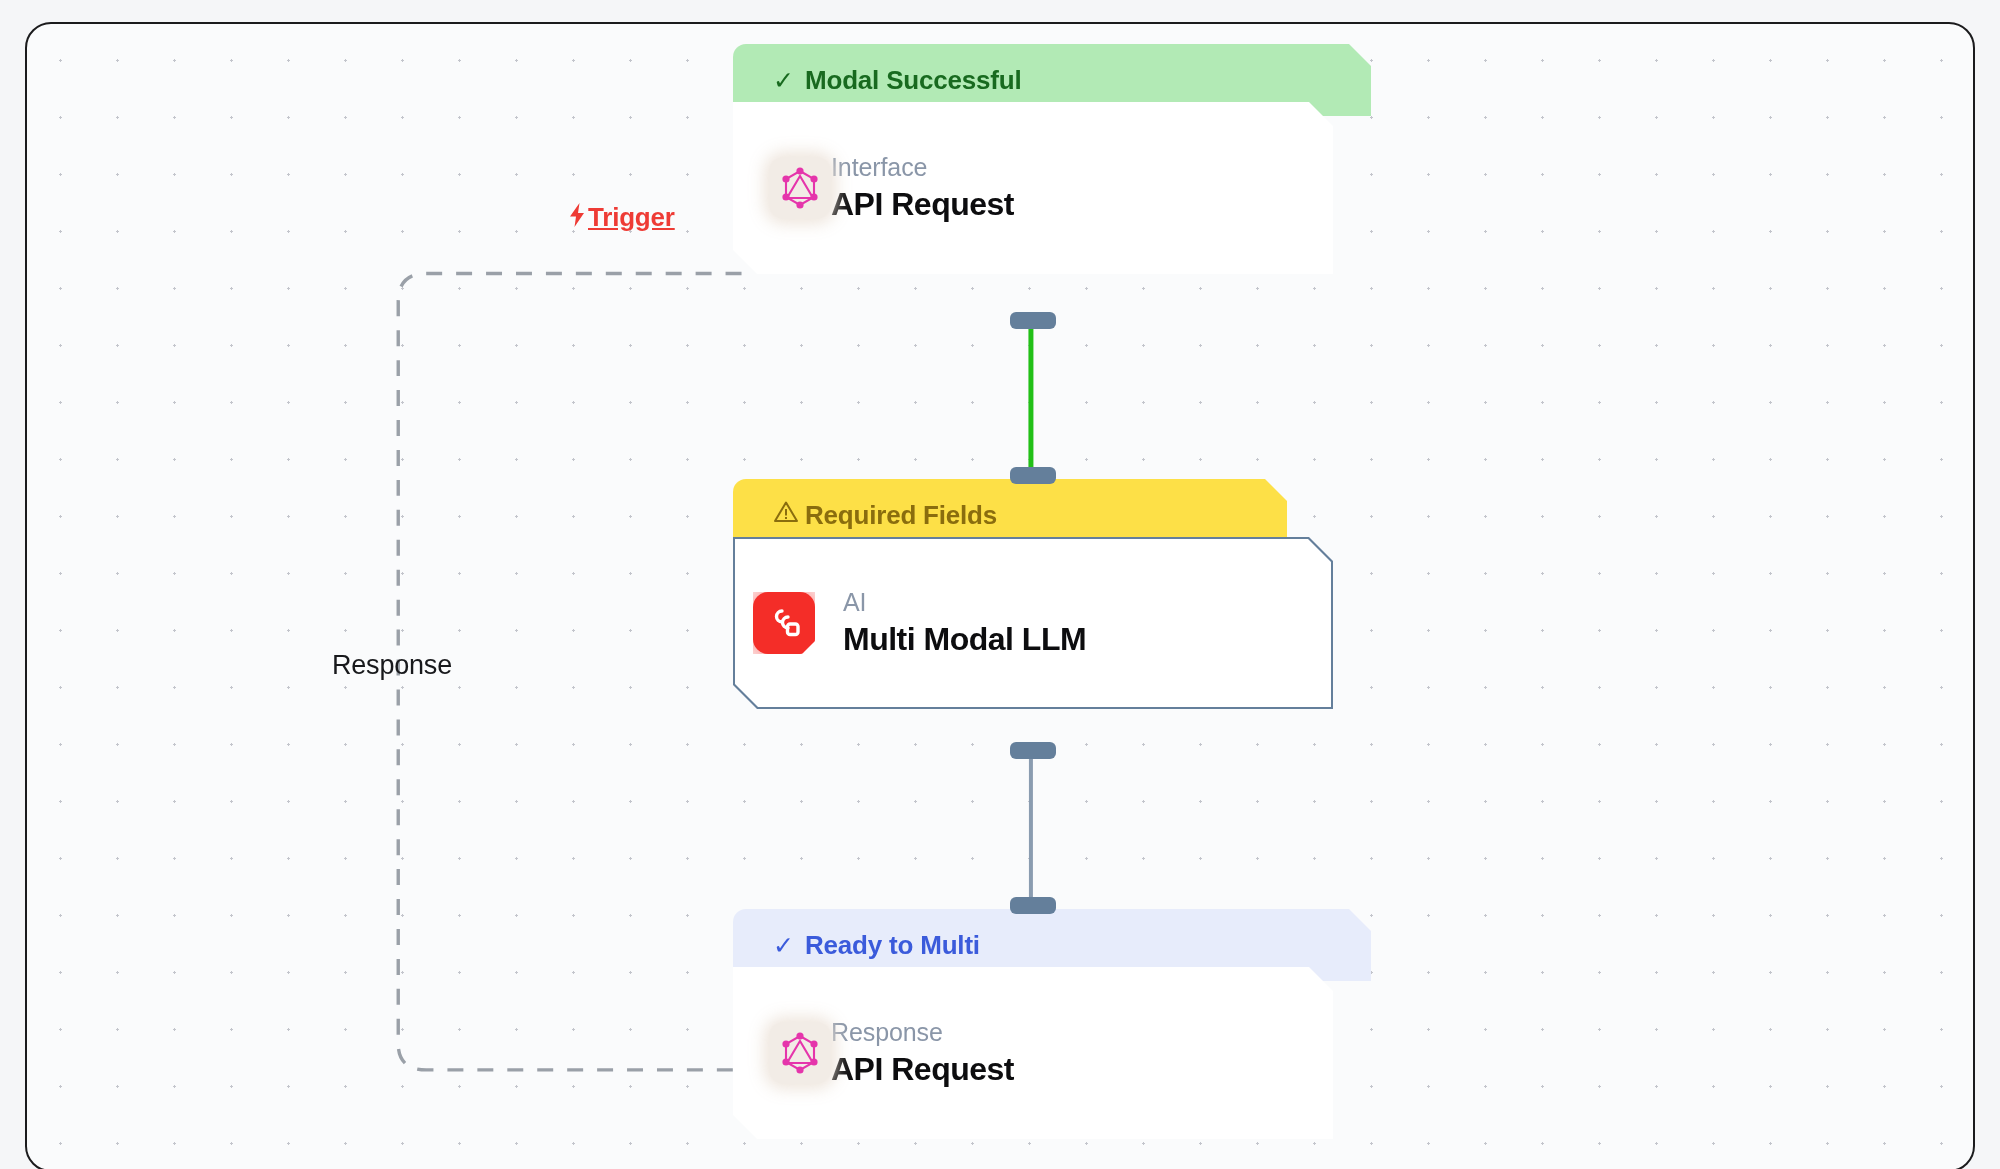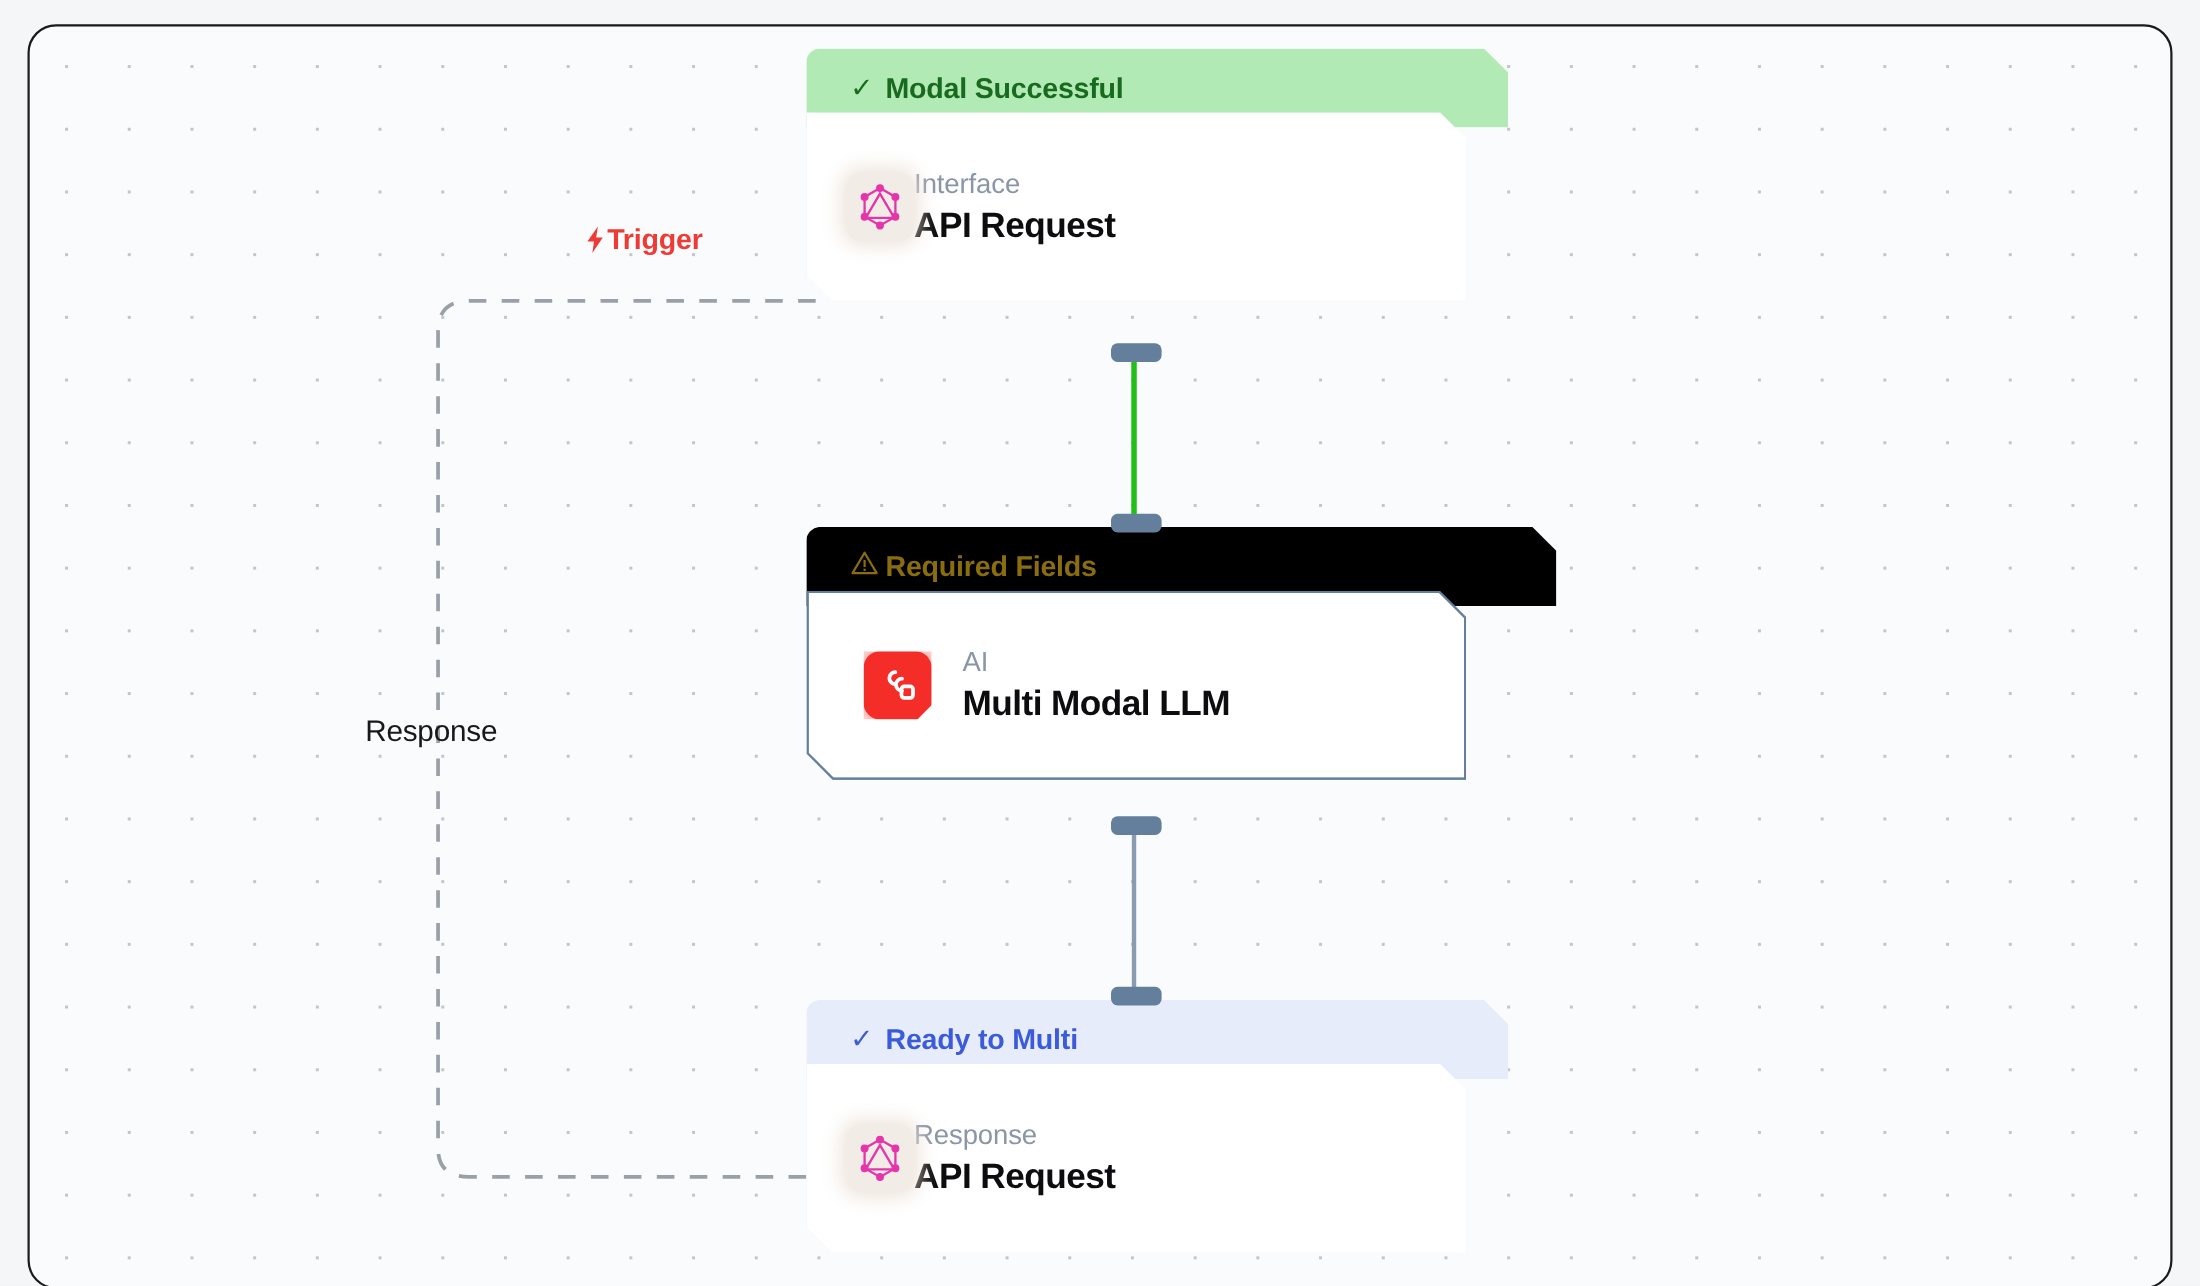--- a/index.html
+++ b/index.html
@@ -41,27 +41,28 @@
   }
 
   
   .edge-label {
     position: absolute;
     white-space: nowrap;
     font-size: 26px;
     letter-spacing: -.2px;
   }
   #trigger-label {
-    left: 504px;
+    left: 540px;
     top: 178px;
     color: #ee3b35;
     font-weight: 600;
     display: flex;
-    align-items: center;
+    align-items: flex-start;
     gap: 1px;
+    text-decoration: underline;
   }
   #trigger-label .bolt {
     display: inline-block;
     width: 20px;
     height: 26px;
     line-height: 26px;
     font-size: 25px;
   }
   #response-label {
     left: 305px;
@@ -130,21 +131,21 @@
         100% 100%, 23px 100%, 0 calc(100% - 23px));
     clip-path: polygon(
         0 0, calc(100% - 23px) 0, 100% 23px,
         100% 100%, 23px 100%, 0 calc(100% - 23px));
   }
   .node-body.selected > .body-content {
     position: relative;
     display: flex;
     align-items: center;
     gap: 28px;
-    padding-left: 52px;
+    padding-left: 20px;
     width: 100%;
   }
 
   
   .icon-tile {
     position: relative;
     width: 62px;
     height: 62px;
     flex: 0 0 62px;
     border-radius: 15px;
@@ -244,21 +245,21 @@
         </svg>
       </div>
       <div class="node-text">
         <span class="node-kind">Interface</span>
         <span class="node-title">API Request</span>
       </div>
     </div>
   </div>
 
   <div class="node" style="left:706px; top:455px;">
-    <div class="node-header" style="background:#000000; color:#8a6d0e; width:682px;">
+    <div class="node-header" style="background:#fde047; color:#8a6d0e; width:554px;">
       <span class="status-glyph">
         <svg width="26" height="24" viewBox="0 0 26 24">
           <path d="M13 2.5 L24 21 H2 Z" fill="none" stroke="#8a6d0e" stroke-width="2" stroke-linejoin="round"></path>
           <rect x="12" y="9" width="2" height="6.5" fill="#8a6d0e"></rect>
           <rect x="12" y="17" width="2" height="2" fill="#8a6d0e"></rect>
         </svg>
       </span>
       <span>Required Fields</span>
     </div>
     <div class="node-body selected">

